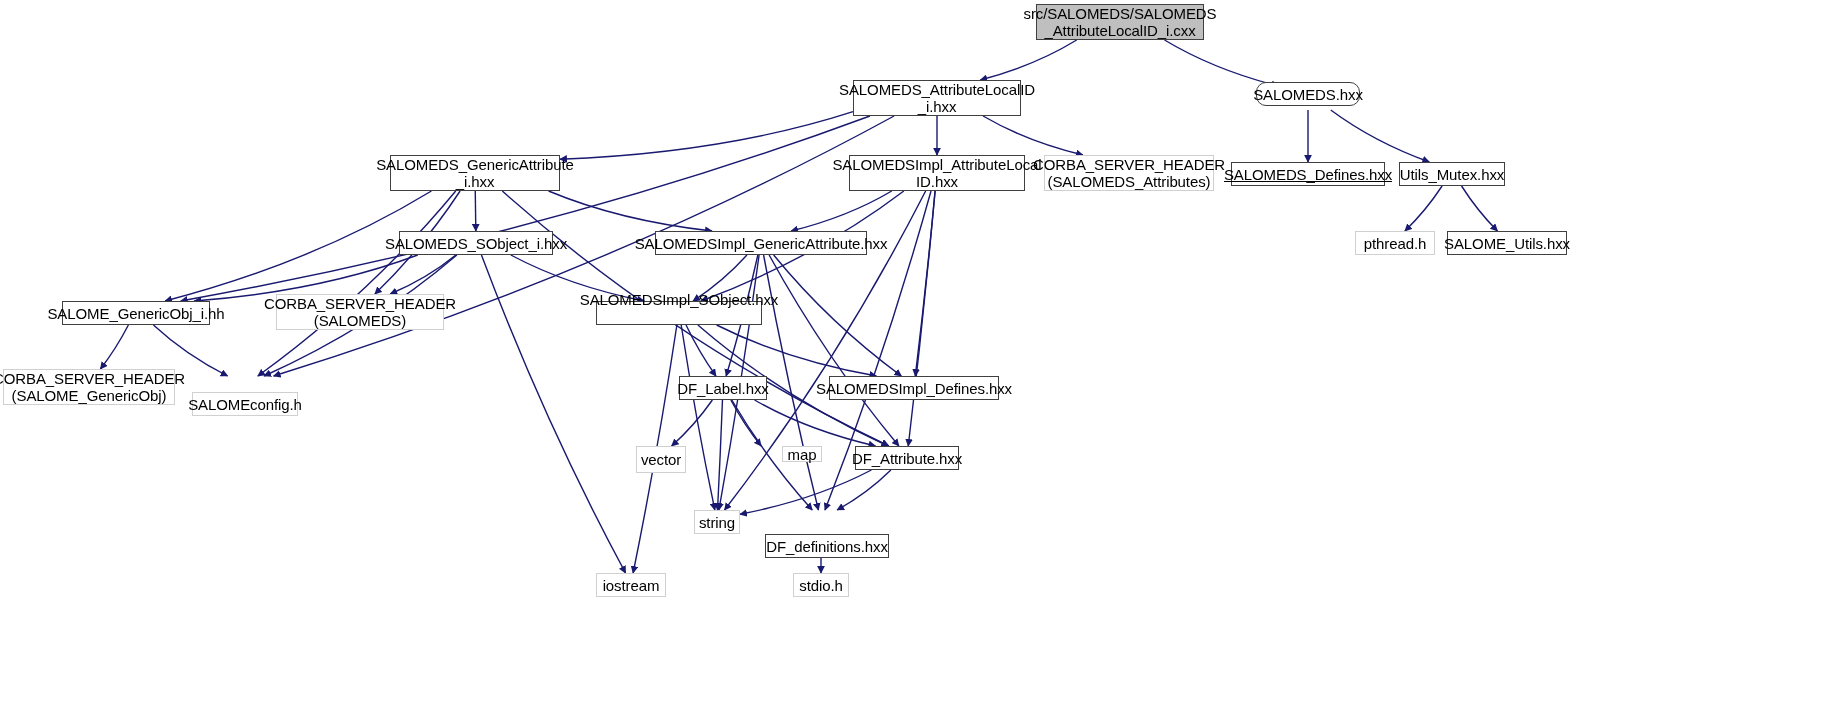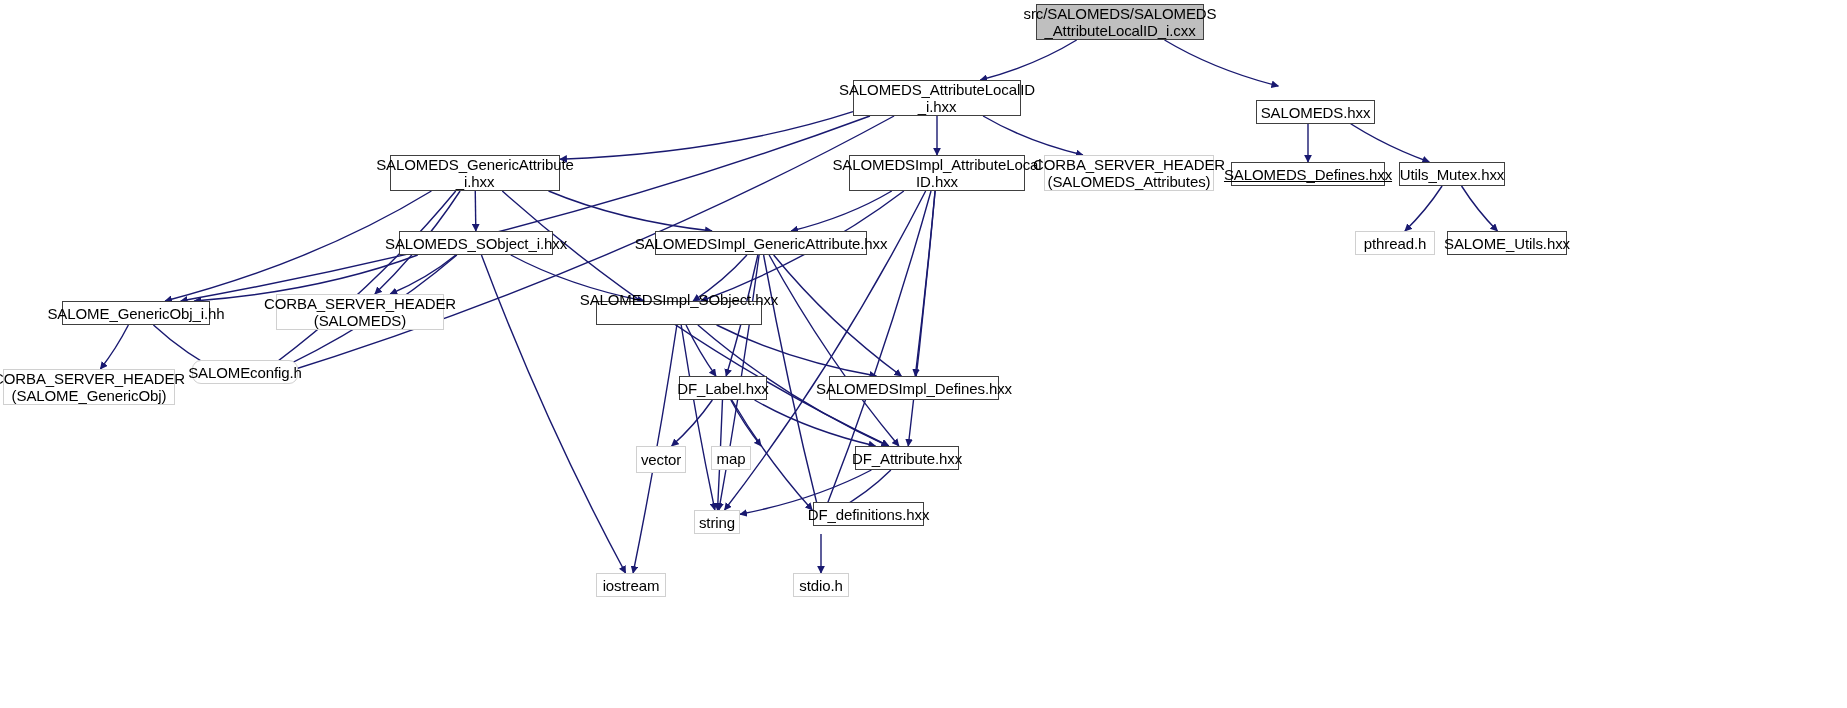--- a/index.html
+++ b/index.html
@@ -115,43 +115,43 @@
       <path d="M 731.776119402985 400 Q 766.9317910447761 459.82686567164177 812.223880597015 510" fill="none" stroke="#191970" stroke-width="1.4" marker-end="url(#arrowhead)"></path>
       <path d="M 871.375 470 Q 813.964125 500.00881578947366 740 514.2526315789473" fill="none" stroke="#191970" stroke-width="1.4" marker-end="url(#arrowhead)"></path>
       <path d="M 890.875 470 Q 867.38625 493.225 837.125 510" fill="none" stroke="#191970" stroke-width="1.4" marker-end="url(#arrowhead)"></path>
       <path d="M 821 534 L 821 573" fill="none" stroke="#191970" stroke-width="1.4" marker-end="url(#arrowhead)"></path>
     </svg>
   <div id="node-layer">
       <div class="node root" style="left: 1036px; top: 4px; width: 168px; height: 36px;"><span class="node-label">src/SALOMEDS/SALOMEDS
 _AttributeLocalID_i.cxx</span></div>
       <div class="node solid" style="left: 853px; top: 80px; width: 168px; height: 36px;"><span class="node-label">SALOMEDS_AttributeLocalID
 _i.hxx</span></div>
-      <div class="node solid" style="left: 1256px; top: 100px; width: 119px; height: 24px;"><span class="node-label">SALOMEDS.hxx</span></div>
+      <div class="node solid" style="left: 1256px; top: 82px; width: 104px; height: 24px; border-radius: 10px;"><span class="node-label">SALOMEDS.hxx</span></div>
       <div class="node solid" style="left: 390px; top: 155px; width: 170px; height: 36px;"><span class="node-label">SALOMEDS_GenericAttribute
 _i.hxx</span></div>
       <div class="node solid" style="left: 849px; top: 155px; width: 176px; height: 36px;"><span class="node-label">SALOMEDSImpl_AttributeLocal
 ID.hxx</span></div>
       <div class="node light" style="left: 1044px; top: 155px; width: 170px; height: 36px;"><span class="node-label">CORBA_SERVER_HEADER
 (SALOMEDS_Attributes)</span></div>
       <div class="node solid" style="left: 1231px; top: 162px; width: 154px; height: 24px; text-decoration: underline;"><span class="node-label">SALOMEDS_Defines.hxx</span></div>
       <div class="node solid" style="left: 1399px; top: 162px; width: 106px; height: 24px;"><span class="node-label">Utils_Mutex.hxx</span></div>
       <div class="node light" style="left: 1355px; top: 231px; width: 80px; height: 24px;"><span class="node-label">pthread.h</span></div>
       <div class="node solid" style="left: 1447px; top: 231px; width: 120px; height: 24px;"><span class="node-label">SALOME_Utils.hxx</span></div>
       <div class="node solid" style="left: 399px; top: 231px; width: 154px; height: 24px; align-items: center;"><span class="node-label">SALOMEDS_SObject_i.hxx</span></div>
       <div class="node solid" style="left: 655px; top: 231px; width: 212px; height: 24px; justify-content: center;"><span class="node-label">SALOMEDSImpl_GenericAttribute.hxx</span></div>
       <div class="node solid" style="left: 62px; top: 301px; width: 148px; height: 24px;"><span class="node-label">SALOME_GenericObj_i.hh</span></div>
       <div class="node light" style="left: 276px; top: 294px; width: 168px; height: 36px;"><span class="node-label">CORBA_SERVER_HEADER
 (SALOMEDS)</span></div>
       <div class="node solid" style="left: 596px; top: 301px; width: 166px; height: 24px; align-items: flex-end;"><span class="node-label">SALOMEDSImpl_SObject.hxx</span></div>
       <div class="node light" style="left: 3px; top: 369px; width: 172px; height: 36px;"><span class="node-label">CORBA_SERVER_HEADER
 (SALOME_GenericObj)</span></div>
-      <div class="node light" style="left: 192px; top: 360px; width: 106px; height: 24px; border-radius: 9px;"><span class="node-label">SALOMEconfig.h</span></div>
+      <div class="node light" style="left: 192px; top: 392px; width: 106px; height: 24px;"><span class="node-label">SALOMEconfig.h</span></div>
       <div class="node solid" style="left: 679px; top: 376px; width: 88px; height: 24px;"><span class="node-label">DF_Label.hxx</span></div>
       <div class="node solid" style="left: 829px; top: 376px; width: 170px; height: 24px;"><span class="node-label">SALOMEDSImpl_Defines.hxx</span></div>
       <div class="node light" style="left: 636px; top: 446px; width: 50px; height: 27px;"><span class="node-label">vector</span></div>
-      <div class="node light" style="left: 711px; top: 446px; width: 40px; height: 24px;"><span class="node-label">map</span></div>
+      <div class="node light" style="left: 782px; top: 446px; width: 40px; height: 16px;"><span class="node-label">map</span></div>
       <div class="node solid" style="left: 855px; top: 446px; width: 104px; height: 24px;"><span class="node-label">DF_Attribute.hxx</span></div>
       <div class="node light" style="left: 694px; top: 510px; width: 46px; height: 24px;"><span class="node-label">string</span></div>
-      <div class="node solid" style="left: 765px; top: 502px; width: 111px; height: 24px; margin-left: 48px;"><span class="node-label">DF_definitions.hxx</span></div>
+      <div class="node solid" style="left: 765px; top: 534px; width: 124px; height: 24px;"><span class="node-label">DF_definitions.hxx</span></div>
       <div class="node light" style="left: 596px; top: 573px; width: 70px; height: 24px; text-align: center;"><span class="node-label">iostream</span></div>
       <div class="node light" style="left: 793px; top: 573px; width: 56px; height: 24px;"><span class="node-label">stdio.h</span></div>
     </div>
 </div>
 
 </body></html>

